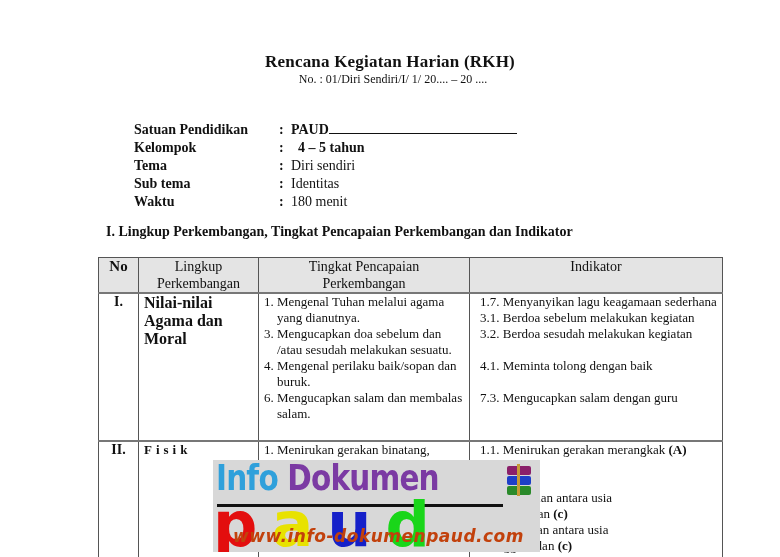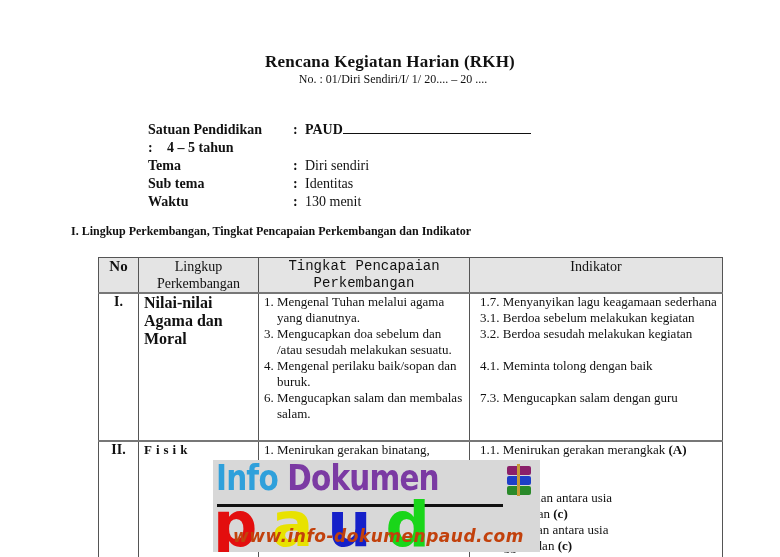--- a/index.html
+++ b/index.html
@@ -4,39 +4,39 @@
 <style>
   html, body { margin:0; padding:0; }
   body {
     width:780px; height:557px; overflow:hidden; position:relative;
     background:#ffffff; color:#111;
     font-family:"Liberation Serif","DejaVu Serif",serif;
   }
   .abs { position:absolute; }
   .title { left:0; width:780px; top:52px; text-align:center; font-size:17px; font-weight:bold; letter-spacing:0.2px; }
   .subtitle { left:0; width:786px; top:72px; text-align:center; font-size:12px; }
-  .meta { left:148px; top:121px; font-size:14px; line-height:18px; }
+  .meta { left:134px; top:121px; font-size:14px; line-height:18px; }
   .meta .row { display:flex; height:18px; }
   .meta .lbl { width:145px; font-weight:bold; }
   .meta .colon { width:12px; font-weight:bold; }
   .meta .val { padding-left:0; }
   .meta .bold { font-weight:bold; }
   .meta .uline { display:inline-block; width:188px; border-bottom:1px solid #111; height:12px; vertical-align:baseline; }
-  .section { left:71px; top:224px; font-size:12px; font-weight:bold; }
+  .section { left:106px; top:224px; font-size:14px; font-weight:bold; }
 
   table.rkh {
     position:absolute; left:98px; top:257px; width:625px;
     border-collapse:collapse; font-size:13px; line-height:16px;
   }
   table.rkh th, table.rkh td { border:1px solid #555; vertical-align:top; padding:0 5px; }
   table.rkh thead th { background:#e4e4e4; font-weight:normal; font-size:14px; line-height:17px; text-align:center; padding-top:0; height:34px; border-bottom:2px solid #777; }
   table.rkh thead th.no { font-weight:bold; font-size:15px; }
   .c-no { width:29px; text-align:center; }
   .c-lk { width:109px;margin-left:28px; }
-  .c-tp { width:200px;font-family:Liberation Mono, monospace; }
+  .c-tp { width:200px; }
   td.no-cell { vertical-align:middle; font-weight:bold; font-size:14px; text-align:center; }
   td.lk-cell { vertical-align:middle; font-weight:bold; font-size:16px; line-height:18px; }
   td.lk-fisik { vertical-align:middle; font-weight:bold; font-size:13px; letter-spacing:4px; }
   .item { padding-left:13px; text-indent:-13px; }
   .ind { padding-left:28px; text-indent:-23px; }
   .gap { height:16px; }
   tr.row1 td { height:146px; border-bottom:2px solid #777; }
   tr.row2 td { height:130px; }
 
   .wm { left:213px; top:460px; width:327px; height:92px; background:#d8d8d8; overflow:hidden; }
@@ -56,37 +56,38 @@
 <div class="abs title">Rencana Kegiatan Harian (RKH)</div>
 <div class="abs subtitle">No. : 01/Diri Sendiri/I/ 1/ 20.... – 20 ....</div>
 
 <div class="abs meta">
   <div class="row">
     <span class="lbl">Satuan Pendidikan</span>
     <span class="colon">:</span>
     <span class="val bold"><span>PAUD</span><span class="uline"></span></span>
   </div>
   <div class="row">
+    <span class="lbl">Kelompok</span>
     <span class="colon" style="width:19px">:</span>
     <span class="val bold">4 – 5 tahun</span>
   </div>
   <div class="row">
     <span class="lbl">Tema</span>
     <span class="colon">:</span>
     <span class="val">Diri sendiri</span>
   </div>
   <div class="row">
     <span class="lbl">Sub tema</span>
     <span class="colon">:</span>
     <span class="val">Identitas</span>
   </div>
   <div class="row">
     <span class="lbl">Waktu</span>
     <span class="colon">:</span>
-    <span class="val">130 menit</span>
+    <span class="val">180 menit</span>
   </div>
 </div>
 
 <div class="abs section">I. Lingkup Perkembangan, Tingkat Pencapaian Perkembangan dan Indikator</div>
 
 <table class="rkh">
   <thead>
     <tr>
       <th class="c-no no">No</th>
       <th class="c-lk">

